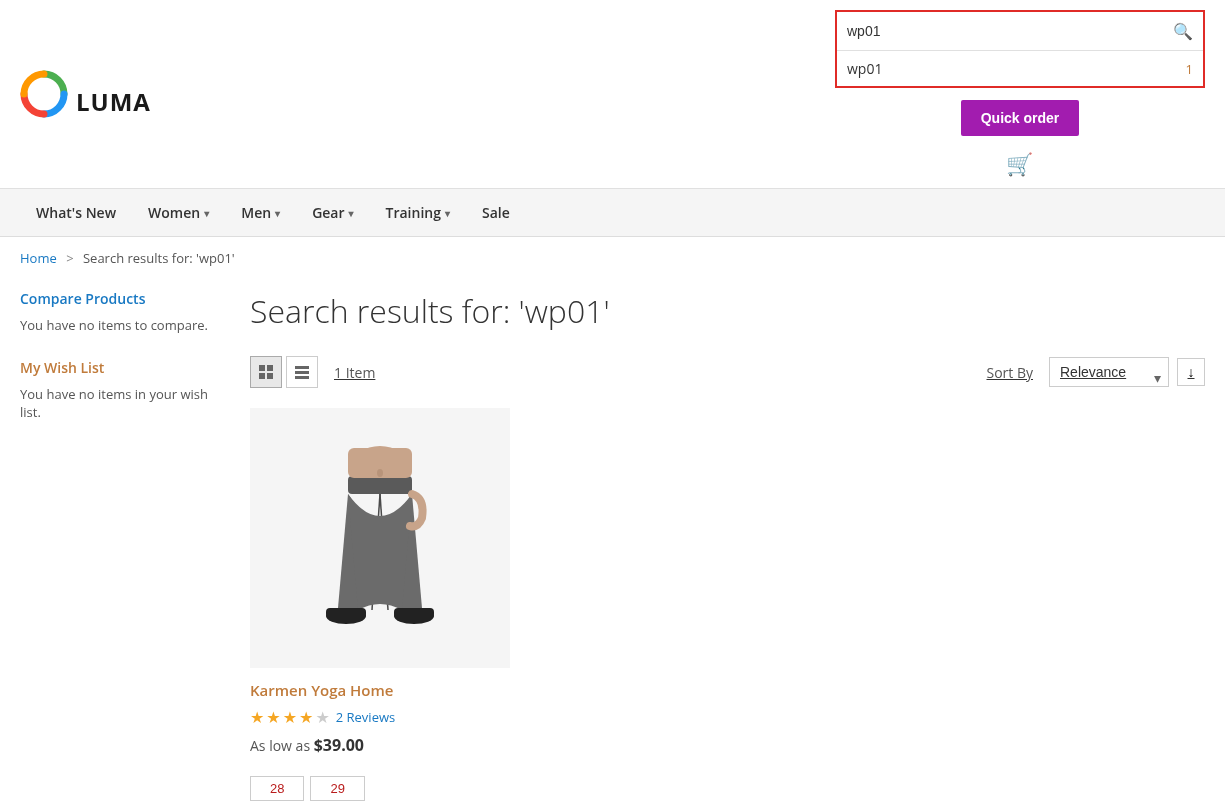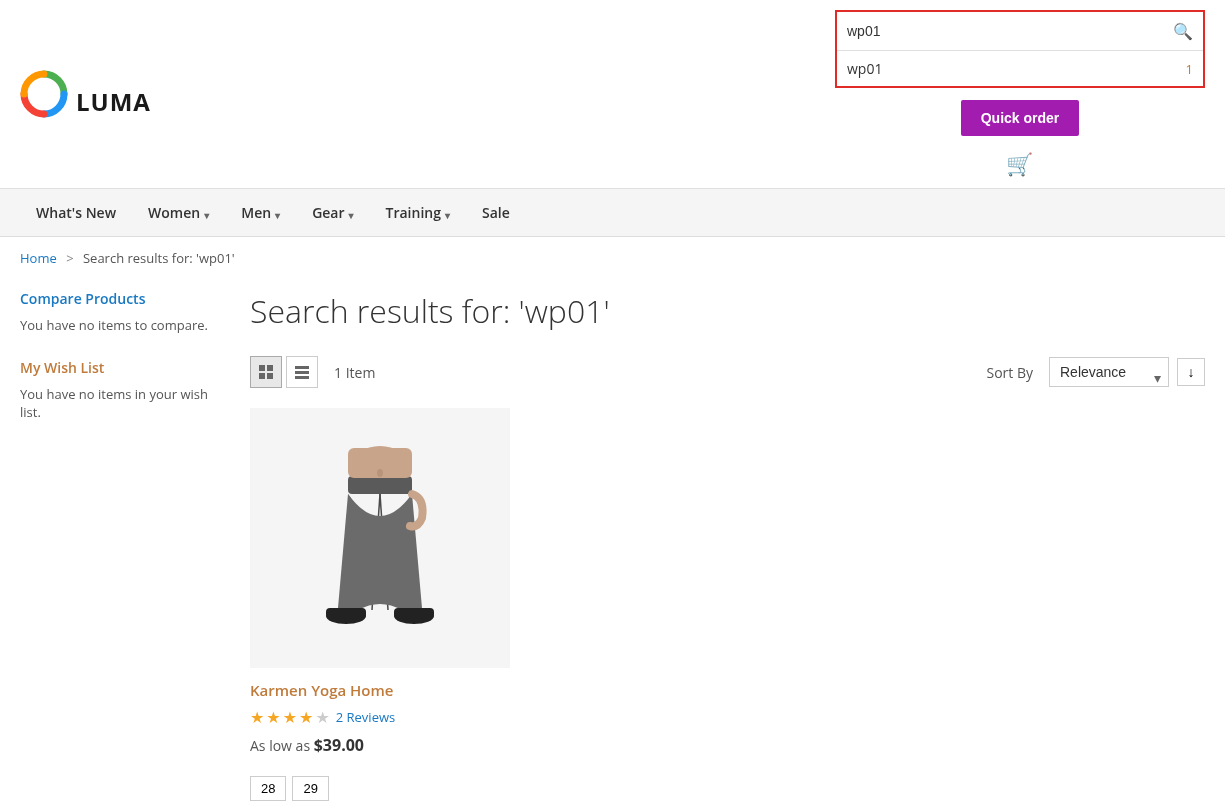--- a/index.html
+++ b/index.html
@@ -18,42 +18,42 @@
     .search-dropdown { background: #fff; }
     .search-suggestion { padding: 8px 10px; display: flex; justify-content: space-between; align-items: center; cursor: pointer; font-size: 14px; color: #333; }
     .suggestion-count { color: #c07b3b; font-size: 13px; }
     .quick-order-btn { background: #a21caf; color: #fff; border: none; padding: 10px 20px; font-size: 14px; font-weight: 600; cursor: pointer; white-space: nowrap; border-radius: 2px; }
     .cart-icon { font-size: 22px; color: #555; cursor: pointer; }
 
     
     .nav { background: #f5f5f5; border-bottom: 1px solid #ddd; padding: 0 20px; }
     .nav-list { display: flex; list-style: none; gap: 0; }
     .nav-item { position: relative; }
-    .nav-link { display: flex; align-items: flex-end; gap: 4px; padding: 14px 16px; font-size: 14px; color: #333; text-decoration: none; font-weight: 600; cursor: pointer; }
+    .nav-link { display: flex; align-items: center; gap: 4px; padding: 14px 16px; font-size: 14px; color: #333; text-decoration: none; font-weight: 600; cursor: pointer; }
     .nav-arrow { font-size: 10px; color: #666; }
 
     
     .breadcrumb { padding: 12px 20px; font-size: 13px; }
     .breadcrumb a { color: #1979c3; text-decoration: none; }
     .breadcrumb-sep { margin: 0 6px; color: #888; }
     .breadcrumb-current { color: #555; }
 
     
     .main { padding: 0 20px 40px; display: flex; gap: 20px; }
     .sidebar { width: 210px; flex-shrink: 0; padding-top: 10px; }
     .sidebar-section-title { font-size: 14px; color: #1979c3; font-weight: 600; margin-bottom: 8px; cursor: pointer; }
     .sidebar-text { font-size: 13px; color: #555; margin-bottom: 24px; }
     .sidebar-section-title2 { font-size: 14px; color: #c07b3b; font-weight: 600; margin-bottom: 8px; cursor: pointer; }
 
     
     .content { flex: 1; }
     .page-title { font-size: 32px; font-weight: 300; color: #333; margin: 10px 0 24px; }
 
     
-    .toolbar { display: flex; align-items: center; gap: 12px; margin-bottom: 20px; }
+    .toolbar { display: flex; align-items: center; gap: 12px; margin-bottom: 20px; text-decoration: underline; }
     .view-mode { display: flex; gap: 4px; }
     .view-btn { width: 32px; height: 32px; border: 1px solid #ccc; background: #fff; cursor: pointer; display: flex; align-items: center; justify-content: center; }
     .view-btn.active { border-color: #aaa; background: #e8e8e8; }
     .item-count { font-size: 14px; color: #555; margin-left: 4px; }
     .sort-area { margin-left: auto; display: flex; align-items: center; gap: 8px; }
     .sort-label { font-size: 14px; color: #555; }
     .sort-select { border: 1px solid #ccc; padding: 6px 10px; font-size: 14px; color: #333; appearance: none; -webkit-appearance: none; background: #fff; cursor: pointer; min-width: 120px; }
     .sort-select-wrapper { position: relative; display: flex; align-items: flex-end; margin-left: 8px; }
     .sort-select-wrapper::after { content: '▾'; position: absolute; right: 8px; pointer-events: none; color: #666; }
     .sort-dir-btn { width: 28px; height: 28px; border: 1px solid #ccc; background: #fff; cursor: pointer; display: flex; align-items: center; justify-content: center; font-size: 14px; }
@@ -66,21 +66,21 @@
     
     .product-name { color: #c07b3b; font-size: 15px; font-weight: 600; margin-bottom: 6px; cursor: pointer; }
     .stars-row { display: flex; align-items: center; gap: 6px; margin-bottom: 6px; }
     .stars { display: flex; gap: 2px; }
     .star { font-size: 16px; color: #f5a623; }
     .star.empty { color: #ccc; }
     .reviews-link { color: #1979c3; font-size: 13px; text-decoration: none; cursor: pointer; }
     .price-row { font-size: 14px; color: #555; margin-bottom: 20px; }
     .price-amount { font-weight: 700; color: #333; font-size: 16px; }
     .size-options { display: flex; gap: 6px; margin-bottom: 10px; }
-    .size-btn { border: 1px solid #ccc; padding: 4px 10px; font-size: 13px; cursor: pointer; background: #fff; color: #000000; }
+    .size-btn { border: 1px solid #ccc; padding: 4px 19px; font-size: 13px; cursor: pointer; background: #fff; color: #b91c1c; }
     .color-options { display: flex; gap: 6px; }
     .color-swatch { width: 24px; height: 24px; cursor: pointer; border: 1px solid #ccc; }
     .color-black { background: #1a1a1a; }
     .color-gray { background: #999; }
     .color-white { background: #fff; border-color: #aaa; }
 
     
     .logo-svg { width: 48px; height: 48px; }
   </style>
 </head>

